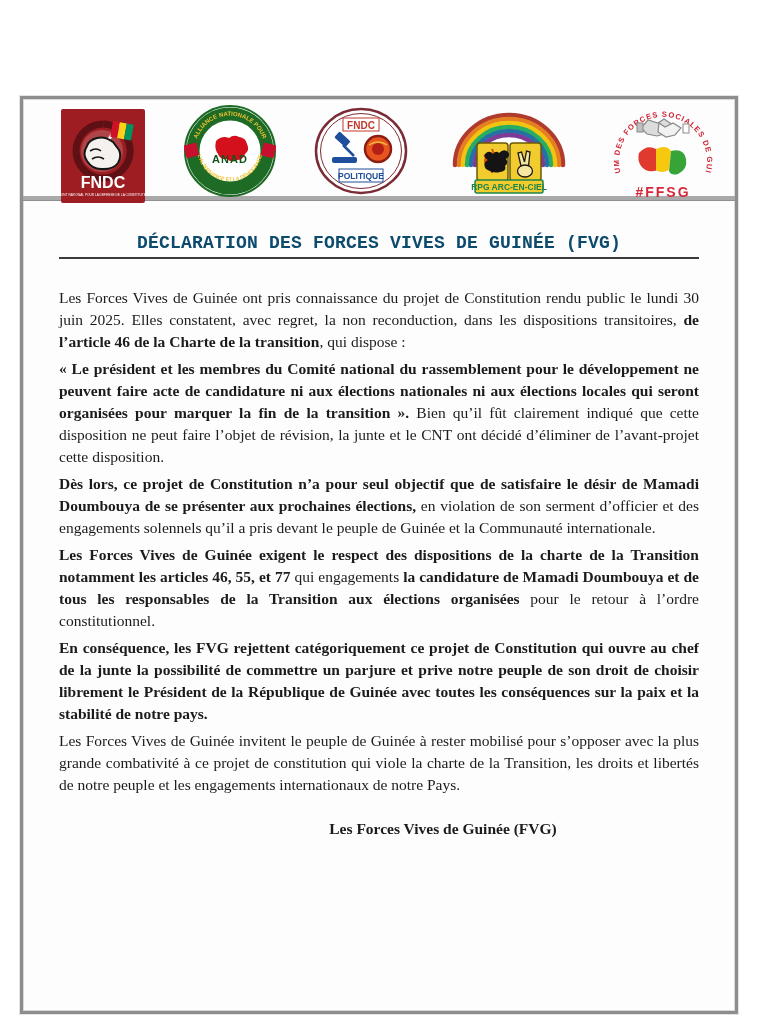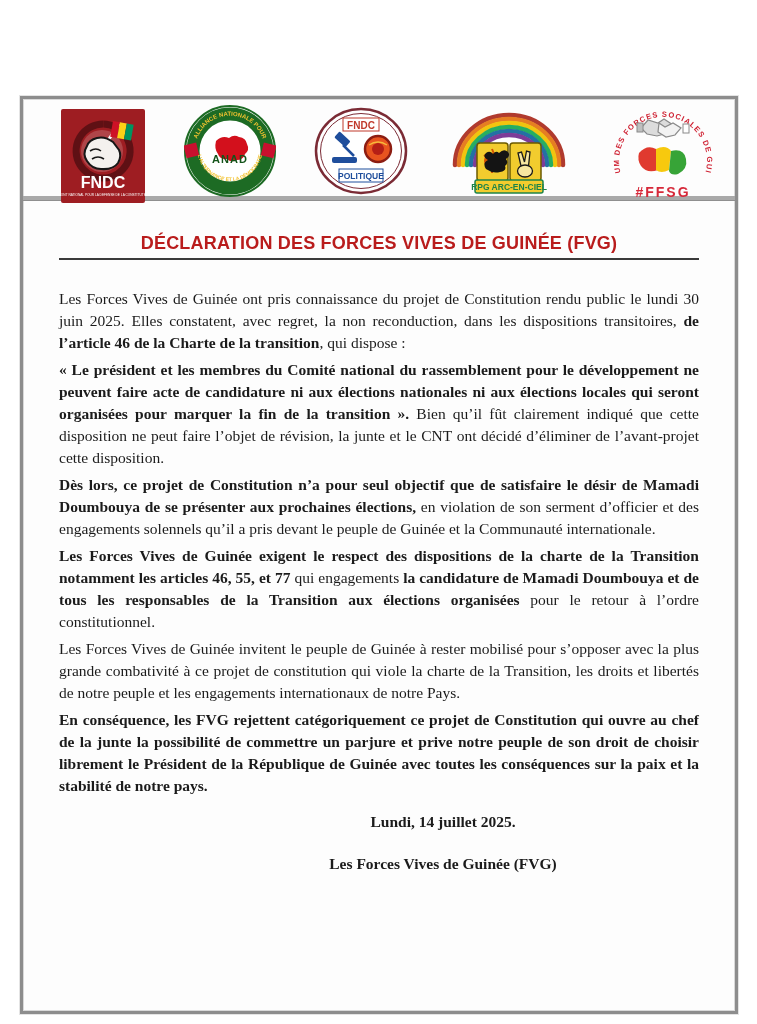--- a/index.html
+++ b/index.html
@@ -38,22 +38,22 @@
     border-bottom: 1px solid #8f8f8f;
     z-index: 1;
   }
   .content { padding: 0 36px; position: relative; }
   .doc-title {
     margin-top: 30px;
     text-align: center;
     font-weight: bold;
     font-size: 18px;
     letter-spacing: 0.2px;
-    color: #b91c1c;
-    font-family: Liberation Sans, sans-serif;
+    color: #0c4a6e;
+    font-family: Liberation Mono, monospace;
   }
   .title-rule {
     margin-top: 4px;
     border-bottom: 2px solid #3a3a3a;
     height: 0;
   }
   .paragraphs { margin-top: 28px; }
   .paragraphs p {
     font-size: 15.5px;
     line-height: 22px;
@@ -182,21 +182,20 @@
 
   <div class="content">
     <div class="doc-title">DÉCLARATION DES FORCES VIVES DE GUINÉE (FVG)</div>
     <div class="title-rule"></div>
 
     <div class="paragraphs">
         <p><span>Les Forces Vives de Guinée ont pris connaissance du projet de Constitution rendu public le lundi 30 juin 2025. Elles constatent, avec regret, la non reconduction, dans les dispositions transitoires, </span><span class="b">de l’article 46 de la Charte de la transition</span><span>, qui dispose :</span></p>
         <p><span class="b">« Le président et les membres du Comité national du rassemblement pour le développement ne peuvent faire acte de candidature ni aux élections nationales ni aux élections locales qui seront organisées pour marquer la fin de la transition ».</span><span> Bien qu’il fût clairement indiqué que cette disposition ne peut faire l’objet de révision, la junte et le CNT ont décidé d’éliminer de l’avant-projet cette disposition.</span></p>
         <p><span class="b">Dès lors, ce projet de Constitution n’a pour seul objectif que de satisfaire le désir de Mamadi Doumbouya de se présenter aux prochaines élections,</span><span> en violation de son serment d’officier et des engagements solennels qu’il a pris devant le peuple de Guinée et la Communauté internationale.</span></p>
         <p><span class="b">Les Forces Vives de Guinée exigent le respect des dispositions de la charte de la Transition notamment les articles 46, 55, et 77</span><span> qui engagements </span><span class="b">la candidature de Mamadi Doumbouya et de tous les responsables de la Transition aux élections organisées</span><span> pour le retour à l’ordre constitutionnel.</span></p>
+        <p><span class="b">En conséquence, les FVG rejettent catégoriquement ce projet de Constitution qui ouvre au chef de la junte la possibilité de commettre un parjure et prive notre peuple de son droit de choisir librement le Président de la République de Guinée avec toutes les conséquences sur la paix et la stabilité de notre pays.</span></p>
         <p><span>Les Forces Vives de Guinée invitent le peuple de Guinée à rester mobilisé pour s’opposer avec la plus grande combativité à ce projet de constitution qui viole la charte de la Transition, les droits et libertés de notre peuple et les engagements internationaux de notre Pays.</span></p>
-        <p><span class="b">En conséquence, les FVG rejettent catégoriquement ce projet de Constitution qui ouvre au chef de la junte la possibilité de commettre un parjure et prive notre peuple de son droit de choisir librement le Président de la République de Guinée avec toutes les conséquences sur la paix et la stabilité de notre pays.</span></p>
       </div>
 
-    <div class="closing date-line">Lundi, 14 juillet 2025.</div>
     <div class="closing signature-line">Les Forces Vives de Guinée (FVG)</div>
   </div>
 
 </div>
 
 </body></html>

